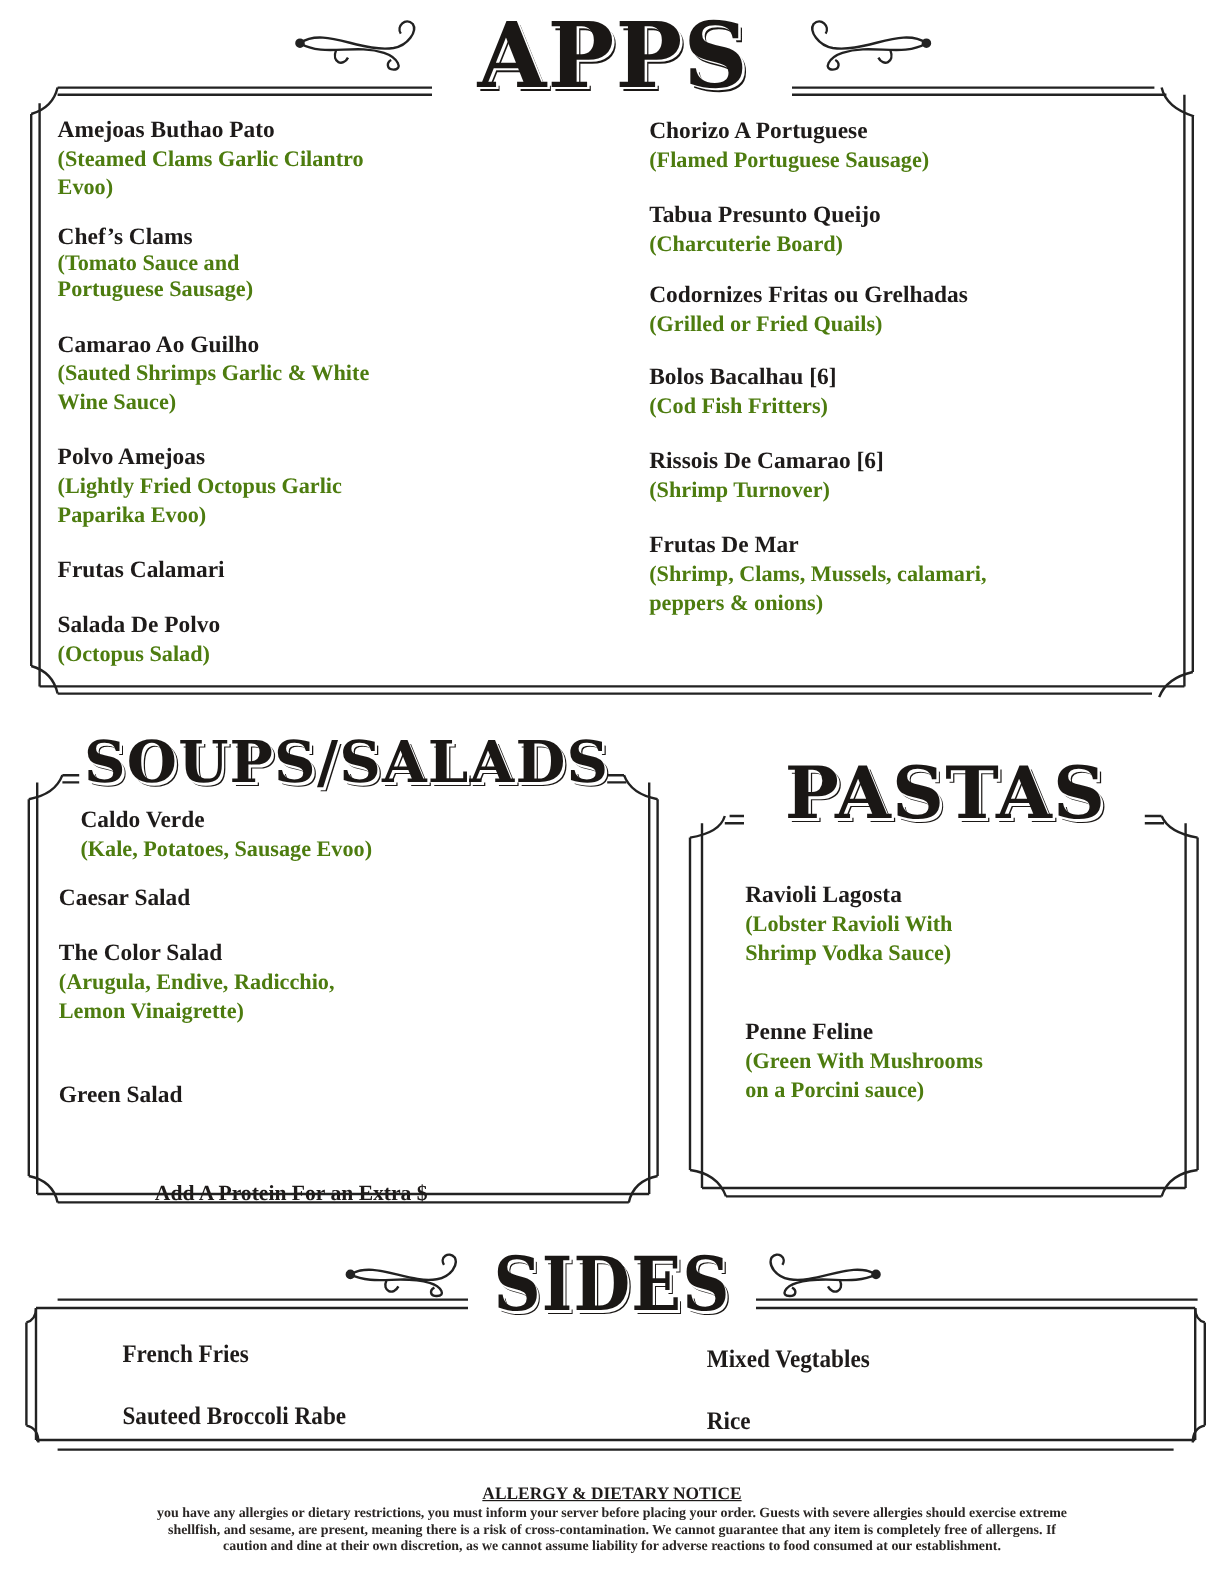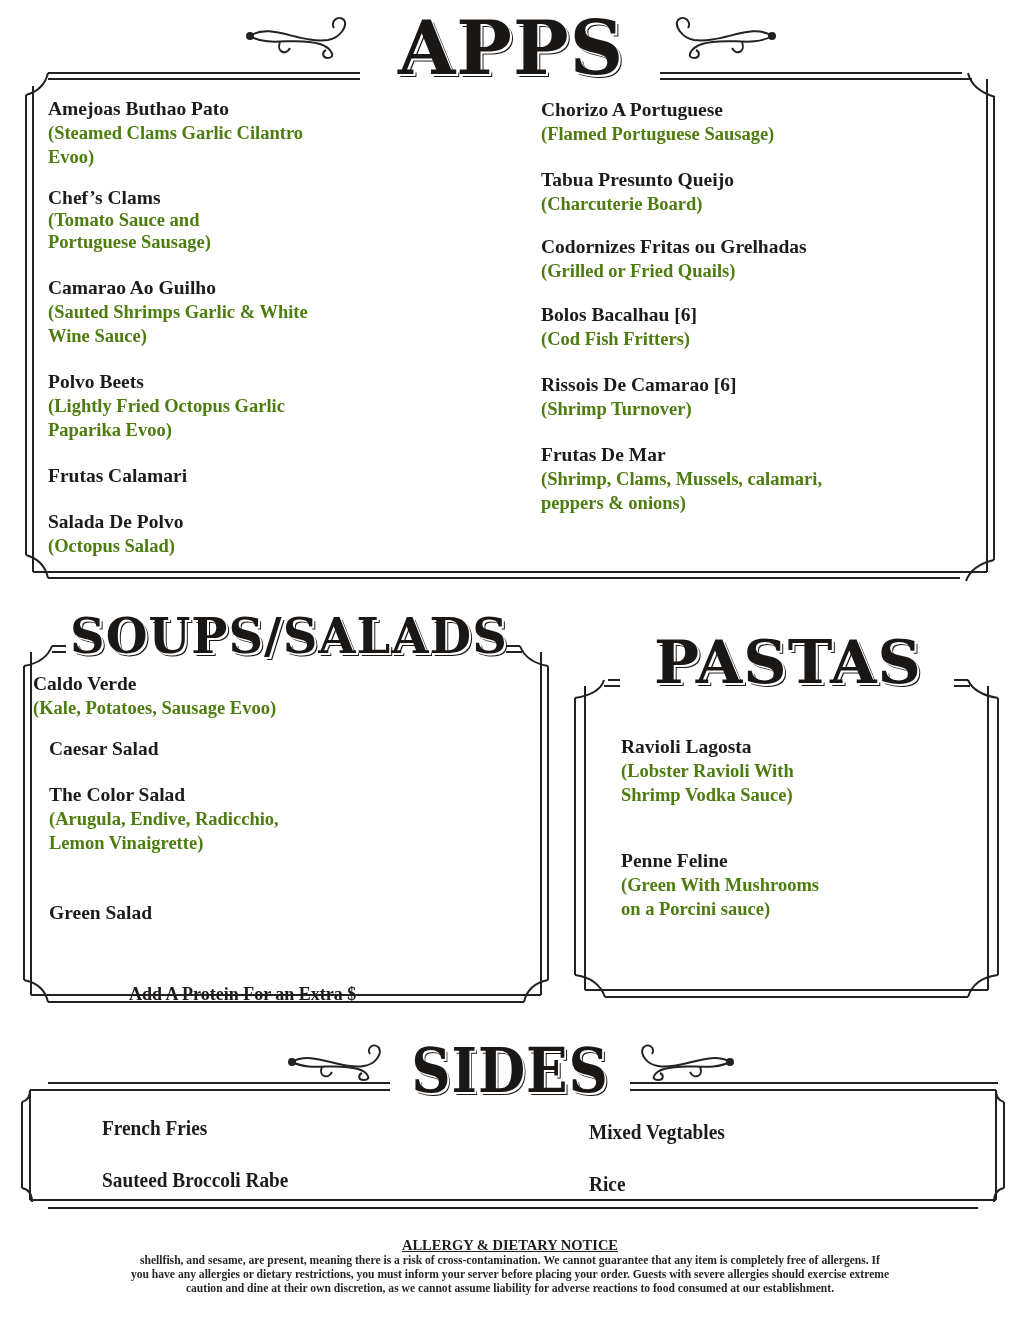--- a/index.html
+++ b/index.html
@@ -96,21 +96,21 @@
     <span class="name">Chef’s Clams</span>
     <span class="desc">(Tomato Sauce and</span>
     <span class="desc">Portuguese Sausage)</span>
   </div>
   <div class="item" style="left:48px;top:276px">
     <span class="name">Camarao Ao Guilho</span>
     <span class="desc">(Sauted Shrimps Garlic &amp; White</span>
     <span class="desc">Wine Sauce)</span>
   </div>
   <div class="item" style="left:48px;top:370px">
-    <span class="name">Polvo Beets</span>
+    <span class="name">Polvo Amejoas</span>
     <span class="desc">(Lightly Fried Octopus Garlic</span>
     <span class="desc">Paparika Evoo)</span>
   </div>
   <div class="item" style="left:48px;top:464px">
     <span class="name">Frutas Calamari</span>
   </div>
   <div class="item" style="left:48px;top:510px">
     <span class="name">Salada De Polvo</span>
     <span class="desc">(Octopus Salad)</span>
   </div>
@@ -151,21 +151,21 @@
       <path d="M520 46 Q526 62 548 66"></path>
       <path d="M24 66 V380 M31 52 V395"></path>
       <path d="M548 66 V380 M541 52 V395"></path>
       <path d="M31 395 H541 M48 402 H524"></path>
       <path d="M24 380 Q44 384 48 402"></path>
       <path d="M548 380 Q528 384 524 402"></path>
     </g>
   </svg>
   <div class="sec-title title-soups">SOUPS/SALADS</div>
 
-  <div class="item" style="left:33px;top:672px">
+  <div class="item" style="left:67px;top:672px">
     <span class="name">Caldo Verde</span>
     <span class="desc">(Kale, Potatoes, Sausage Evoo)</span>
   </div>
   <div class="item" style="left:49px;top:737px">
     <span class="name">Caesar Salad</span>
   </div>
   <div class="item" style="left:49px;top:783px">
     <span class="name">The Color Salad</span>
     <span class="desc">(Arugula, Endive, Radicchio,</span>
     <span class="desc">Lemon Vinaigrette)</span>
@@ -237,16 +237,16 @@
   <div class="sec-title title-sides">SIDES</div>
 
   <div class="side-item" style="left:102px;top:1116px">French Fries</div>
   <div class="side-item" style="left:102px;top:1168px">Sauteed Broccoli Rabe</div>
   <div class="side-item" style="left:589px;top:1120px">Mixed Vegtables</div>
   <div class="side-item" style="left:589px;top:1172px">Rice</div>
 </div>
 
 <div class="allergy">
   <span class="head">ALLERGY &amp; DIETARY NOTICE</span>
+  <span class="body">you have any allergies or dietary restrictions, you must inform your server before placing your order. Guests with severe allergies should exercise extreme</span>
   <span class="body">shellfish, and sesame, are present, meaning there is a risk of cross-contamination. We cannot guarantee that any item is completely free of allergens. If</span>
-  <span class="body">you have any allergies or dietary restrictions, you must inform your server before placing your order. Guests with severe allergies should exercise extreme</span>
   <span class="body">caution and dine at their own discretion, as we cannot assume liability for adverse reactions to food consumed at our establishment.</span>
 </div>
 
 </body></html>

